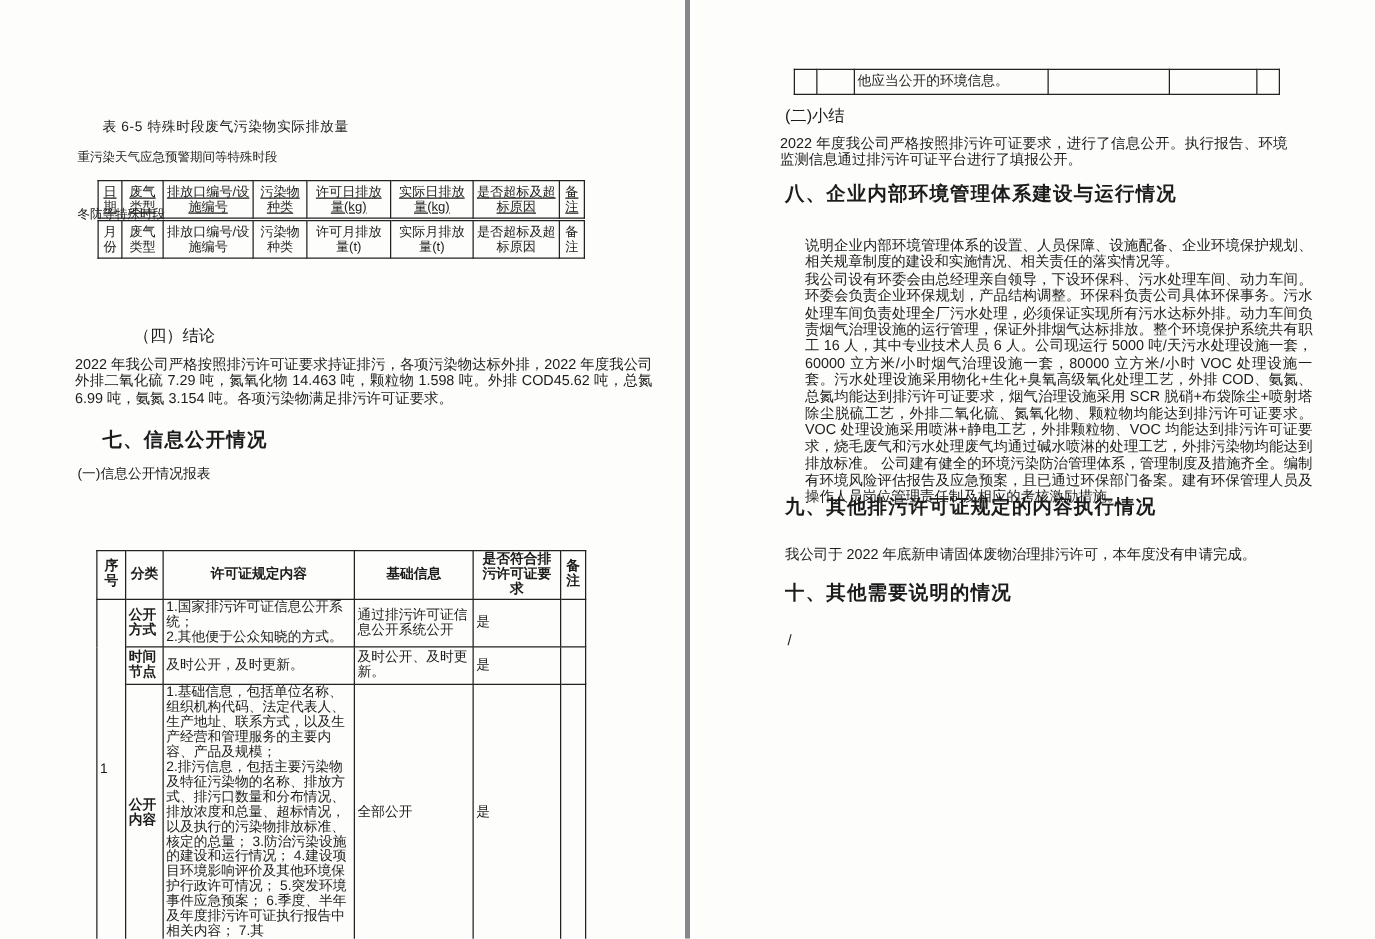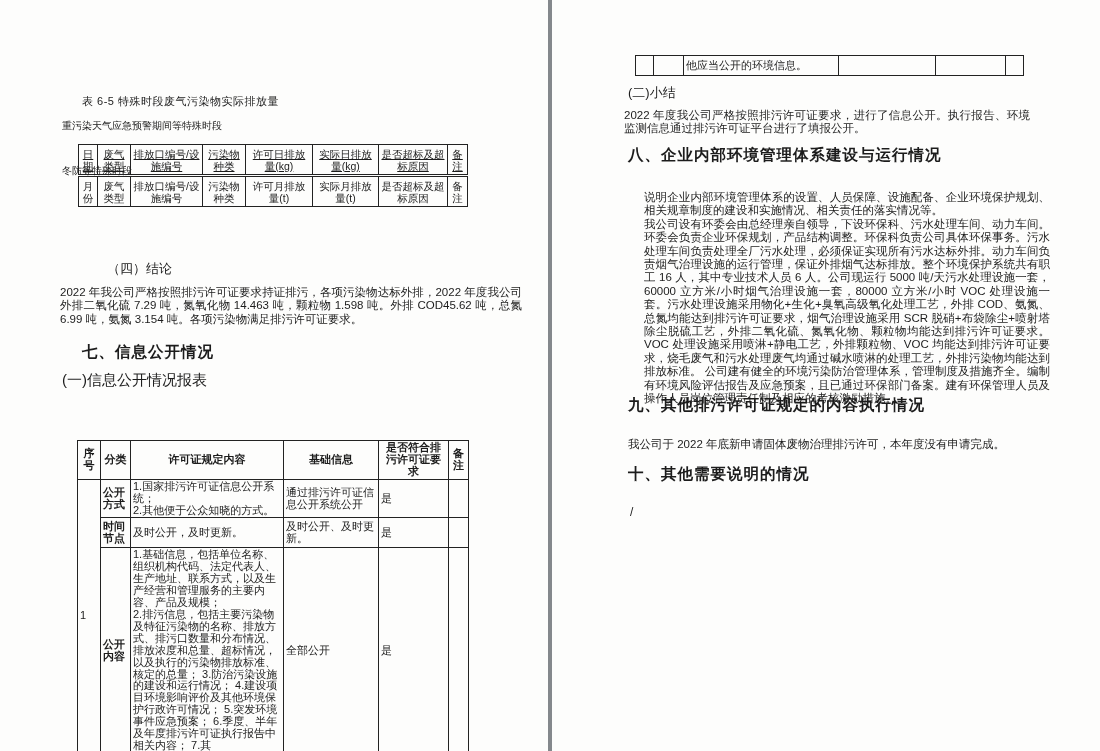--- a/index.html
+++ b/index.html
@@ -90,21 +90,21 @@
     </tr>
   </tbody>
     </table>
 
   <h3 class="abs h-sub" style="left:66px;top:260px;margin-left:41px;">（四）结论</h3>
 
   <div class="abs body-text" style="left:60px;top:286px;width:462px;">2022 年我公司严格按照排污许可证要求持证排污，各项污染物达标外排，2022 年度我公司外排二氧化硫 7.29 吨，氮氧化物 14.463 吨，颗粒物 1.598 吨。外排 COD45.62 吨，总氮 6.99 吨，氨氮 3.154 吨。各项污染物满足排污许可证要求。</div>
 
   <h2 class="abs h-big" style="left:82px;top:342px;">七、信息公开情况</h2>
 
-  <div class="abs" style="left:62px;top:371px;font-size:15px;">(一)信息公开情况报表</div>
+  <div class="abs" style="left:62px;top:371px;font-size:11px;">(一)信息公开情况报表</div>
 
 
   <table class="abs t71" style="left:77px;top:440px;width:391px;">
     <colgroup>
       <col style="width:23px">
         <col style="width:30px">
         <col style="width:153px">
       <col style="width:95px">
         <col style="width:70px">
         <col style="width:20px">

